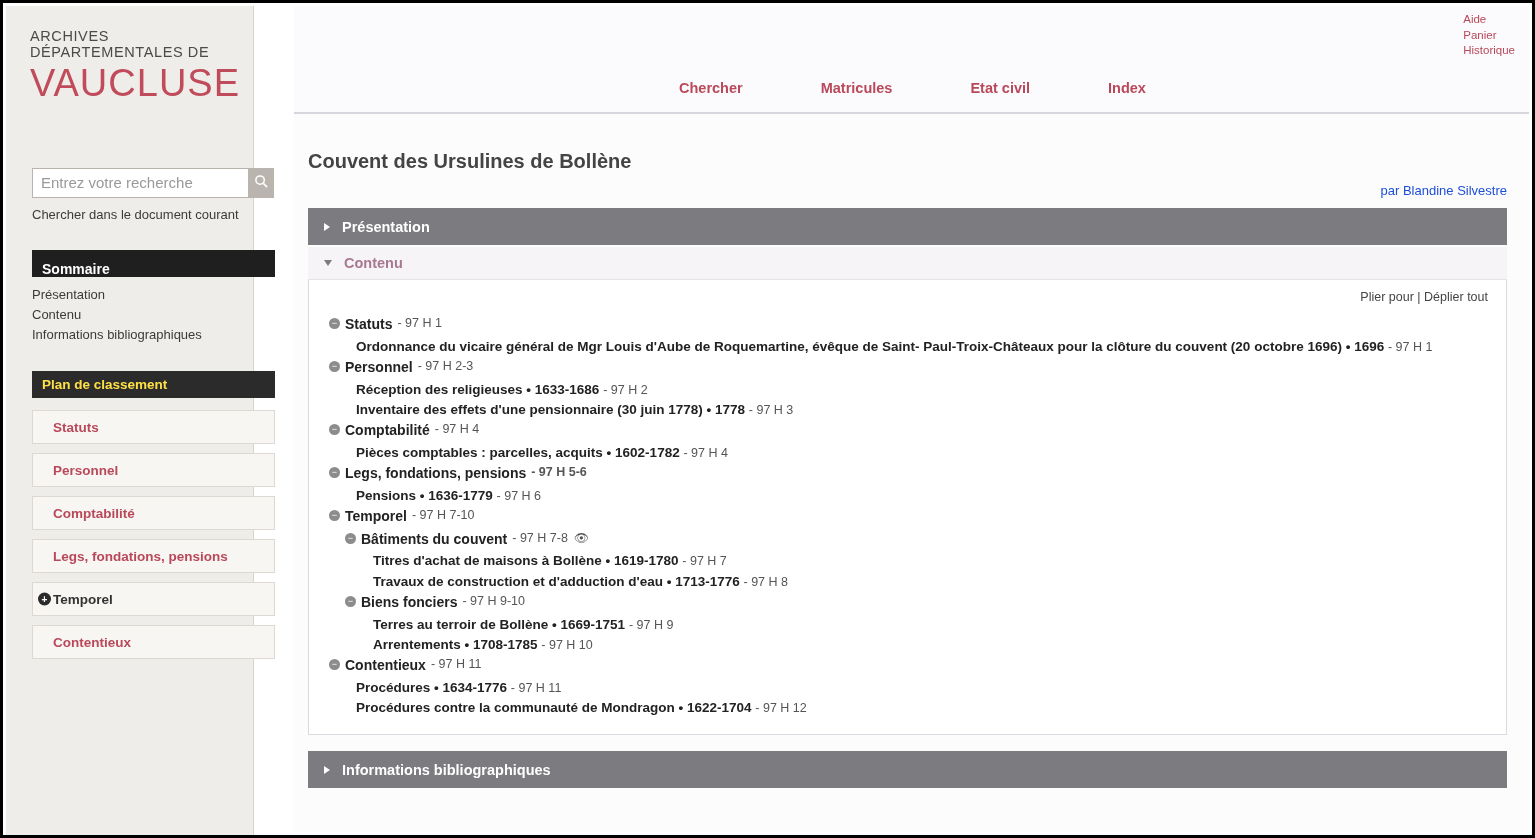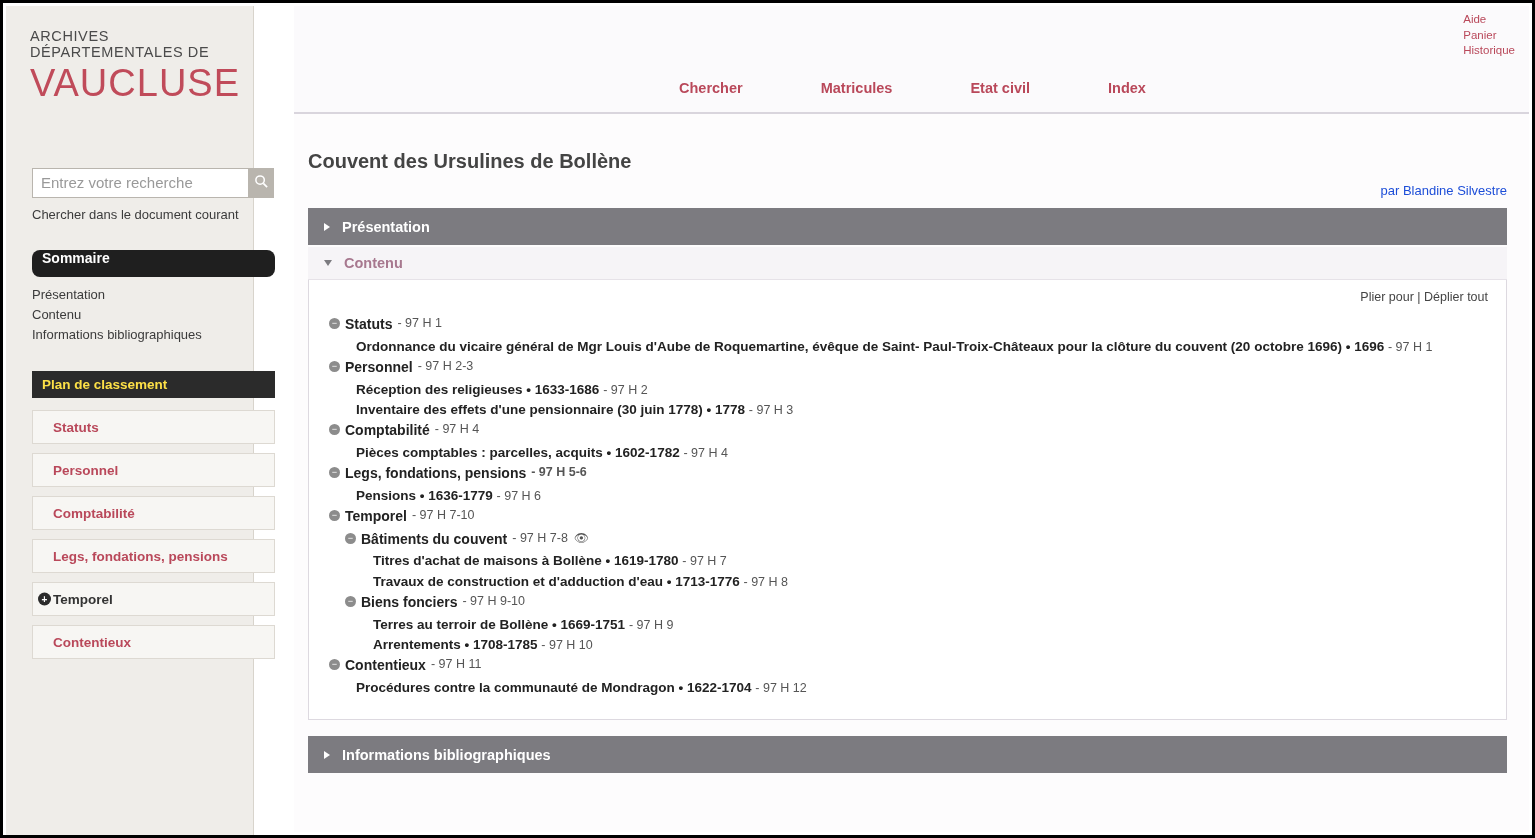--- a/index.html
+++ b/index.html
@@ -88,24 +88,23 @@
   }
   .section-head {
     margin: 28px 0 0 26px;
     width: 243px;
     height: 27px;
     background: #1f1f1f;
     color: #fff;
     font-size: 14px;
     font-weight: bold;
     display: flex;
-    align-items: flex-start;
+    align-items: flex-end;
     padding-left: 10px;
     box-sizing: border-box;
-    border-radius: 8px;
   }
   .sommaire-list {
     margin: 8px 0 0 26px;
     line-height: 1.55;
   }
   .sommaire-list div {
     font-size: 13px;
     color: #3b3b3b;
     cursor: pointer;
   }
@@ -501,20 +500,24 @@
             <span>Arrentements • 1708-1785</span>
             <span class="cote">- 97 H 10</span>
           </div>
 
           <div class="node lvl1">
             <span class="minus">−</span>
             <span class="node-label">Contentieux</span>
             <span class="node-cote" style="margin-left:5px;">- 97 H 11</span>
           </div>
           <div class="leaf lvl1-leaf">
+            <span>Procédures • 1634-1776</span>
+            <span class="cote">- 97 H 11</span>
+          </div>
+          <div class="leaf lvl1-leaf">
             <span>Procédures contre la communauté de Mondragon • 1622-1704</span>
             <span class="cote">- 97 H 12</span>
           </div>
 
         </div>
       </div>
 
       <div class="panel-bar bottom-bar">
         <span class="tri-right"></span>
         <span>Informations bibliographiques</span>

